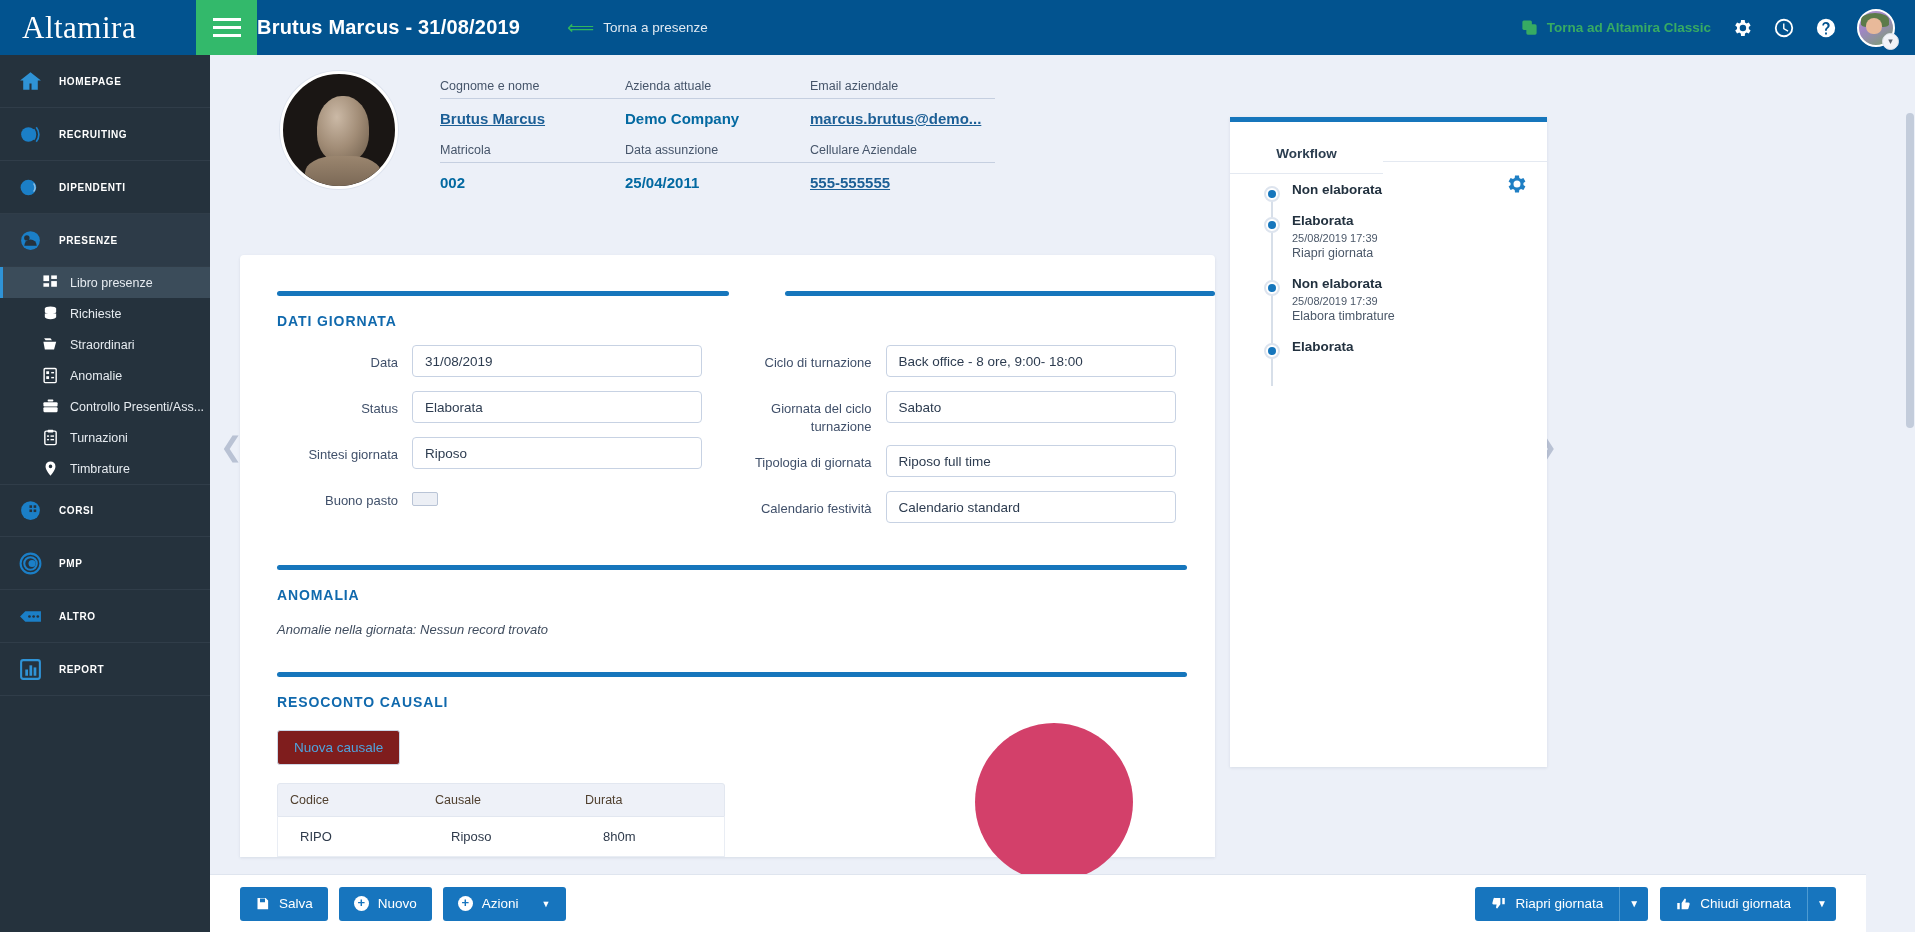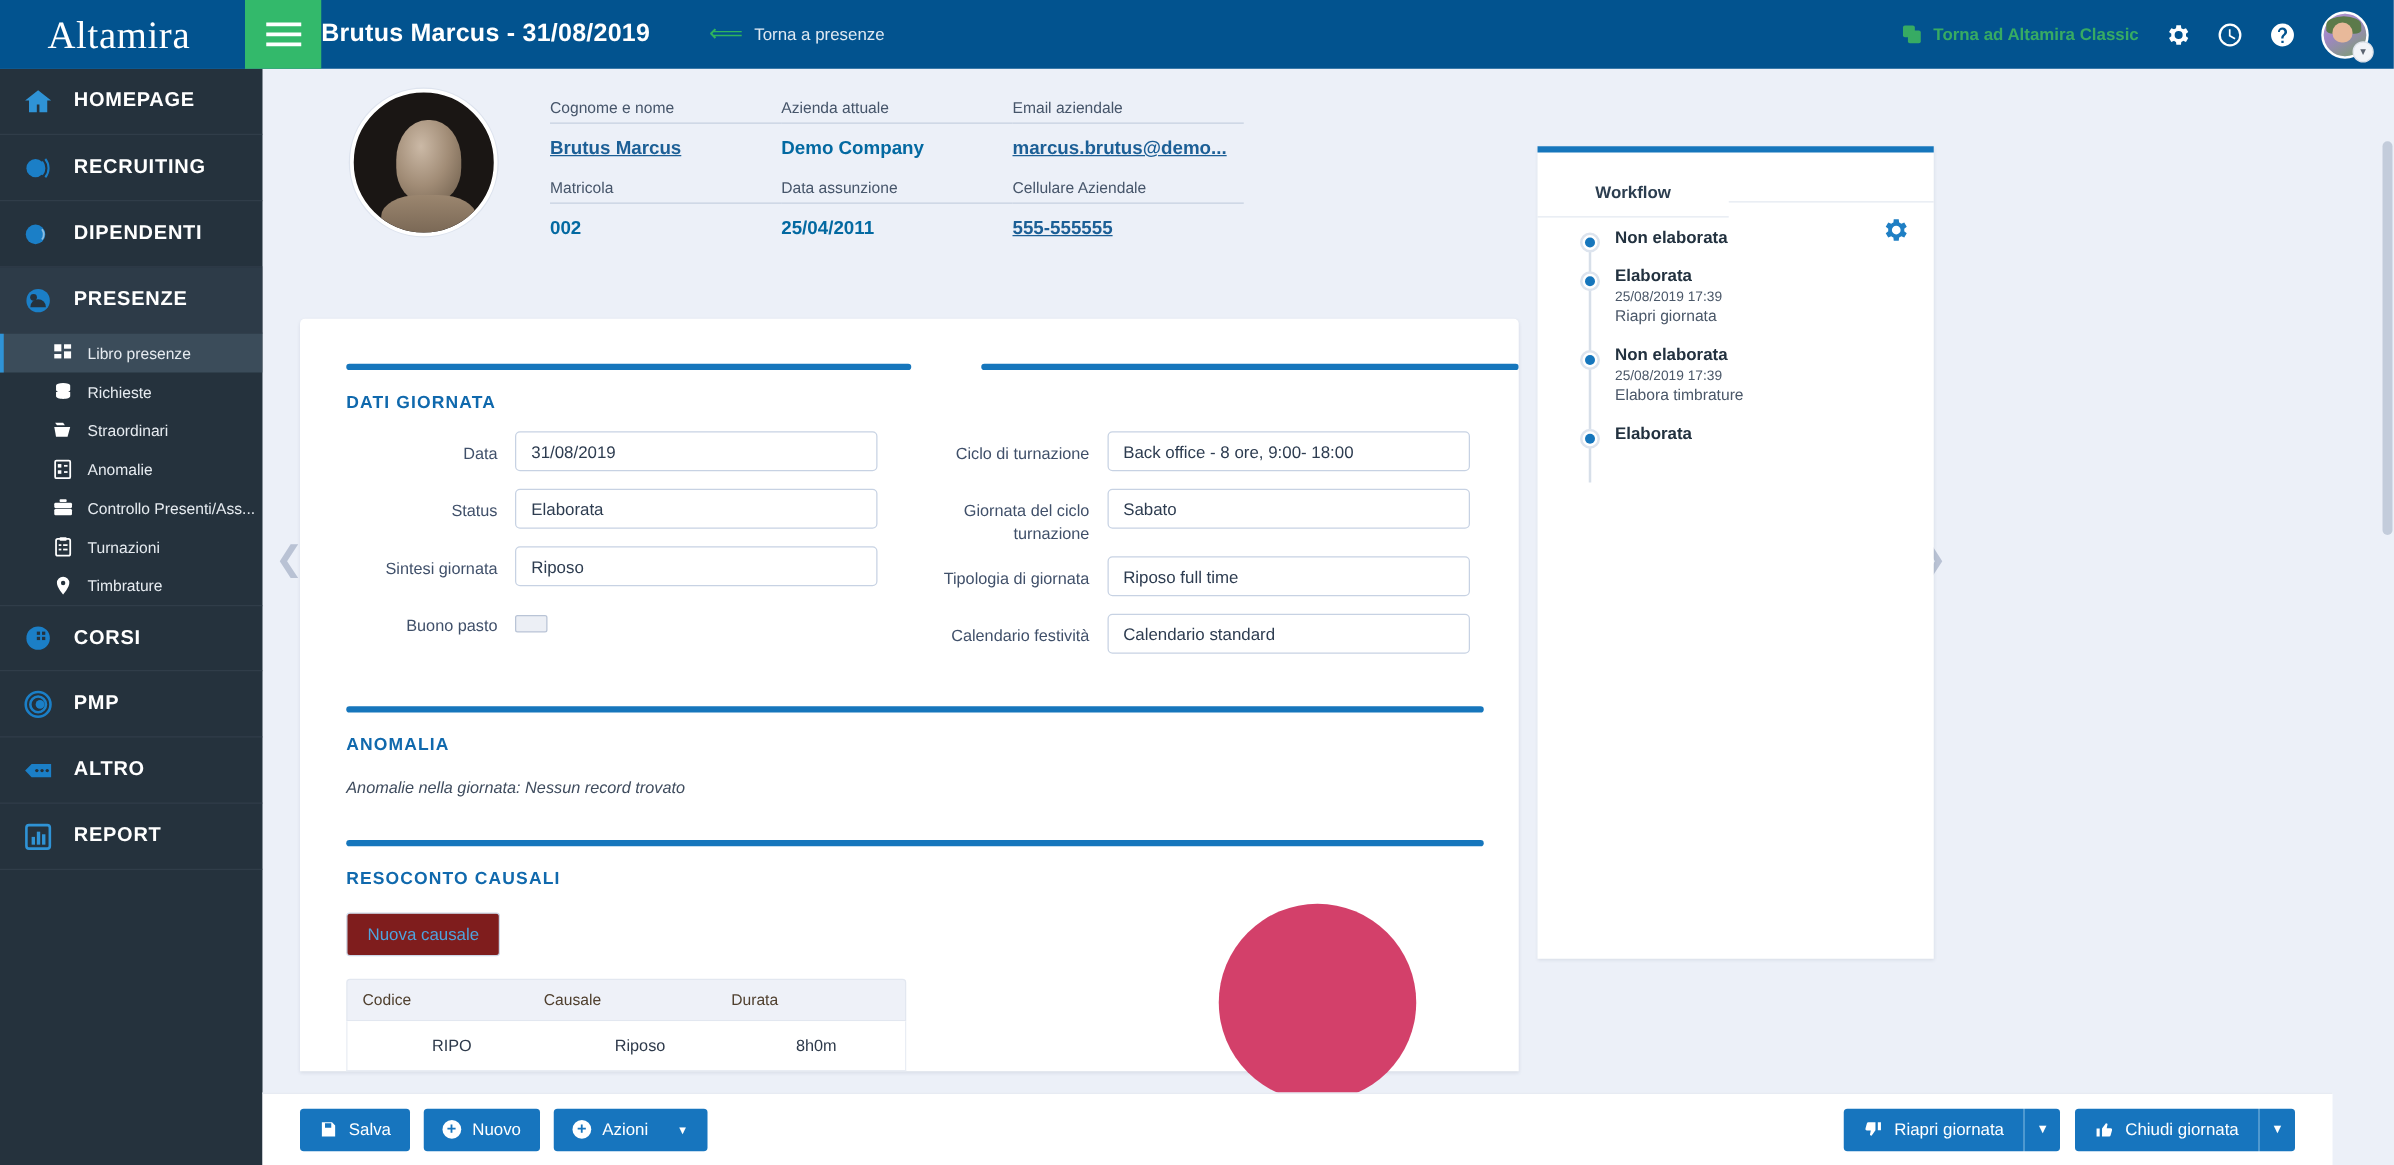--- a/index.html
+++ b/index.html
@@ -11,21 +11,21 @@
   }
 
   
   .topbar {
     position: absolute; left: 0; top: 0; width: 1915px; height: 55px;
     background: #02538f; display: flex; align-items: center;
     z-index: 30;
   }
   .logo-zone {
     width: 196px; height: 55px; display: flex; align-items: center;
-    padding-left: 38px; background: #02538f;
+    padding-left: 22px; background: #02538f;
   }
   .logo-text {
     color: #fff; font-family: "Liberation Serif", serif;
     font-size: 31px; letter-spacing: .5px;
   }
   .burger {
     width: 61px; height: 55px; background: #33b96b;
     display: flex; flex-direction: column; align-items: center;
     justify-content: center; gap: 5px; cursor: pointer;
   }
@@ -80,21 +80,21 @@
     width: 210px; height: 877px;
     background: #25323d; overflow: hidden; z-index: 25;
   }
   .nav-main {
     height: 53px; display: flex; align-items: center;
     padding-left: 18px; gap: 16px;
     border-bottom: 1px solid #303d49; cursor: pointer;
   }
   .nav-main.active { background: #2d3b48; }
   .nav-main .label {
-    color: #fff; font-size: 16px; font-weight: bold; letter-spacing: .6px; text-align: right;
+    color: #fff; font-size: 10px; font-weight: bold; letter-spacing: .6px; text-align: right;
   }
   .ni { width: 25px; height: 25px; flex: none; }
   .nav-sub {
     height: 31px; display: flex; align-items: center;
     padding-left: 42px; gap: 11px; cursor: pointer;
   }
   .nav-sub.sel { background: #3b4c5a; border-left: 3px solid #2f93d6; padding-left: 39px; }
   .nav-sub .label { color: #e6ebf0; font-size: 12.5px; white-space: nowrap; }
   .si { width: 17px; height: 17px; flex: none; fill: #fff; }
 
@@ -207,21 +207,21 @@
     border-radius: 3px 3px 0 0; height: 34px; align-items: center;
   }
   .tbl .th { font-size: 12.5px; color: #50402f; padding-left: 12px; }
   .tbl .th.c1 { width: 145px; }
   .tbl .th.c2 { width: 150px; }
   .tbl .th.c3 { width: 130px; }
   .tbl .trow {
     display: flex; border: 1px solid #e9edf4; border-top: none;
     height: 40px; align-items: center; background: #fff;
   }
-  .tbl .td { font-size: 13px; color: #2e3a4b; padding-left: 22px; text-align: center; }
+  .tbl .td { font-size: 13px; color: #2e3a4b; padding-left: 22px; }
   .tbl .td.c1 { width: 145px; }
   .tbl .td.c2 { width: 150px; padding-left: 28px; }
   .tbl .td.c3 { width: 130px; padding-left: 30px; }
 
   
   .blob {
     position: absolute; left: 765px; top: 668px;
     width: 158px; height: 158px; border-radius: 50%;
     background: #d3406a; z-index: 5;
   }

